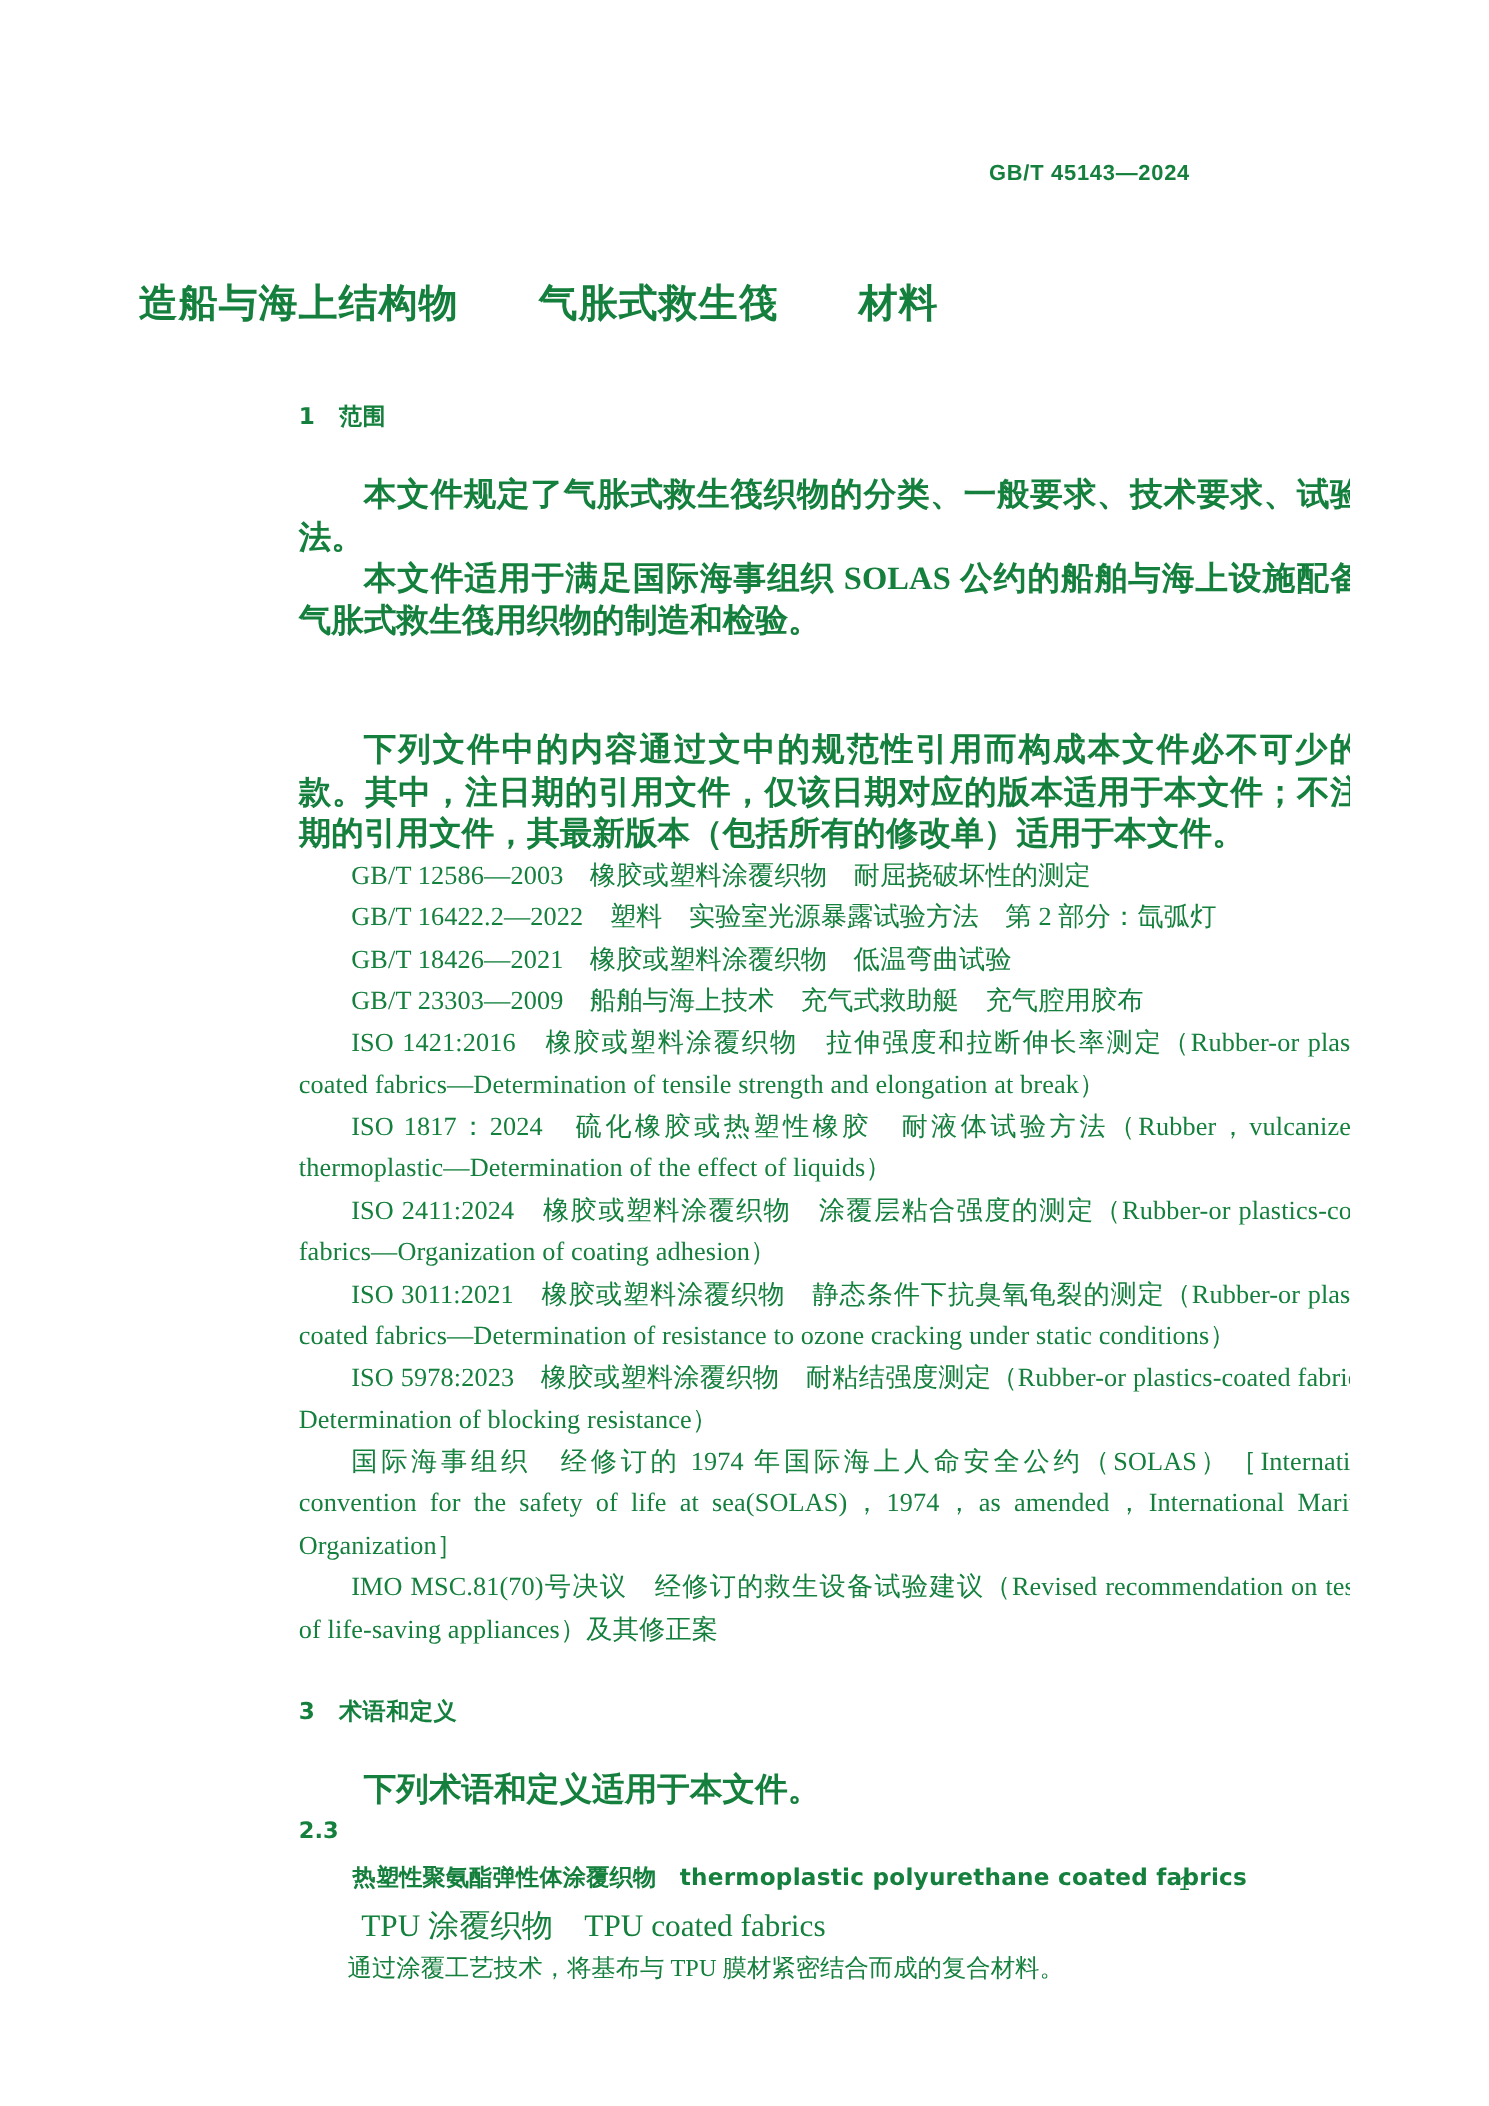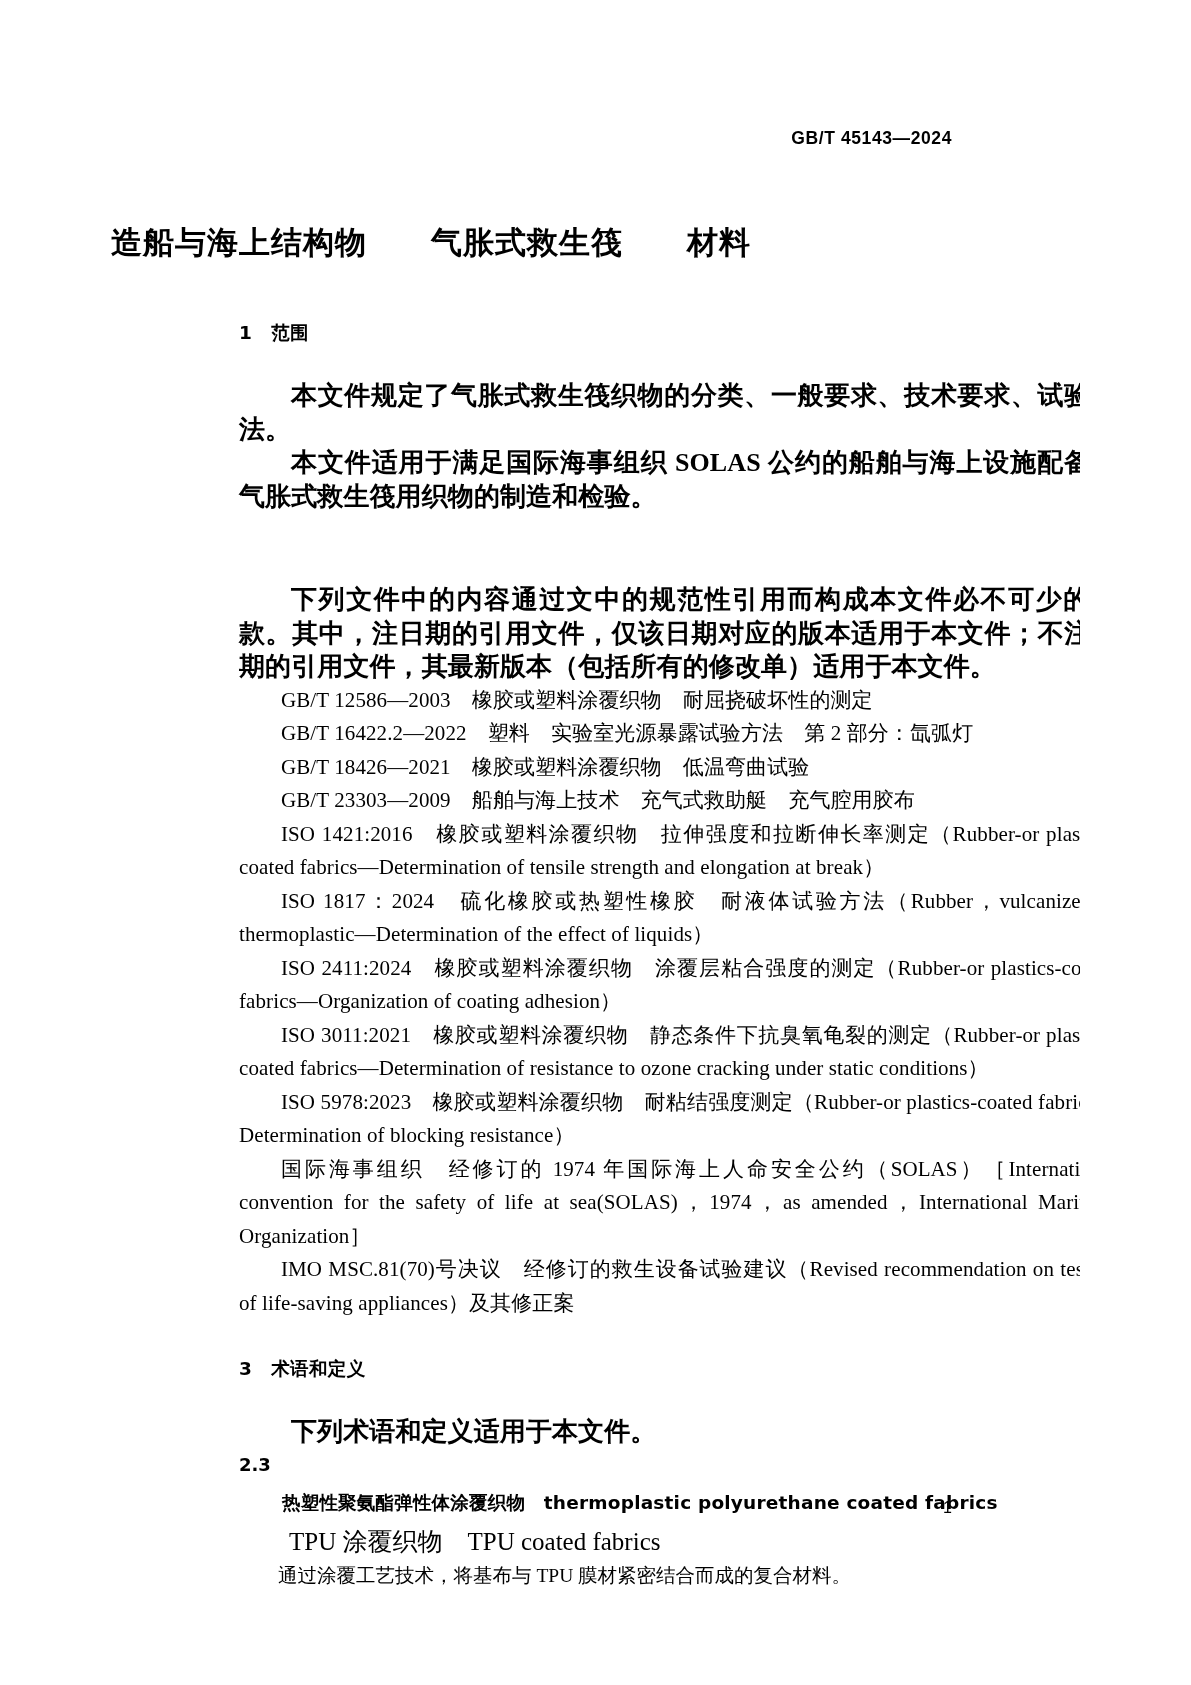--- a/index.html
+++ b/index.html
@@ -8,21 +8,21 @@
     background: #ffffff;
   }
   .page {
     position: relative;
     width: 969px;
     height: 1685px;
     background: #ffffff;
     margin: 0 auto;
     overflow: hidden;
     font-family: "Liberation Serif", "DejaVu Serif", serif;
-    color: #000000;
+    color: #15803d;
   }
 
   
   .running-header {
     position: absolute;
     top: 128px;
     right: 128px;
     font-family: "Liberation Sans", "DejaVu Sans", sans-serif;
     font-size: 17.5px;
     letter-spacing: 0.6px;

